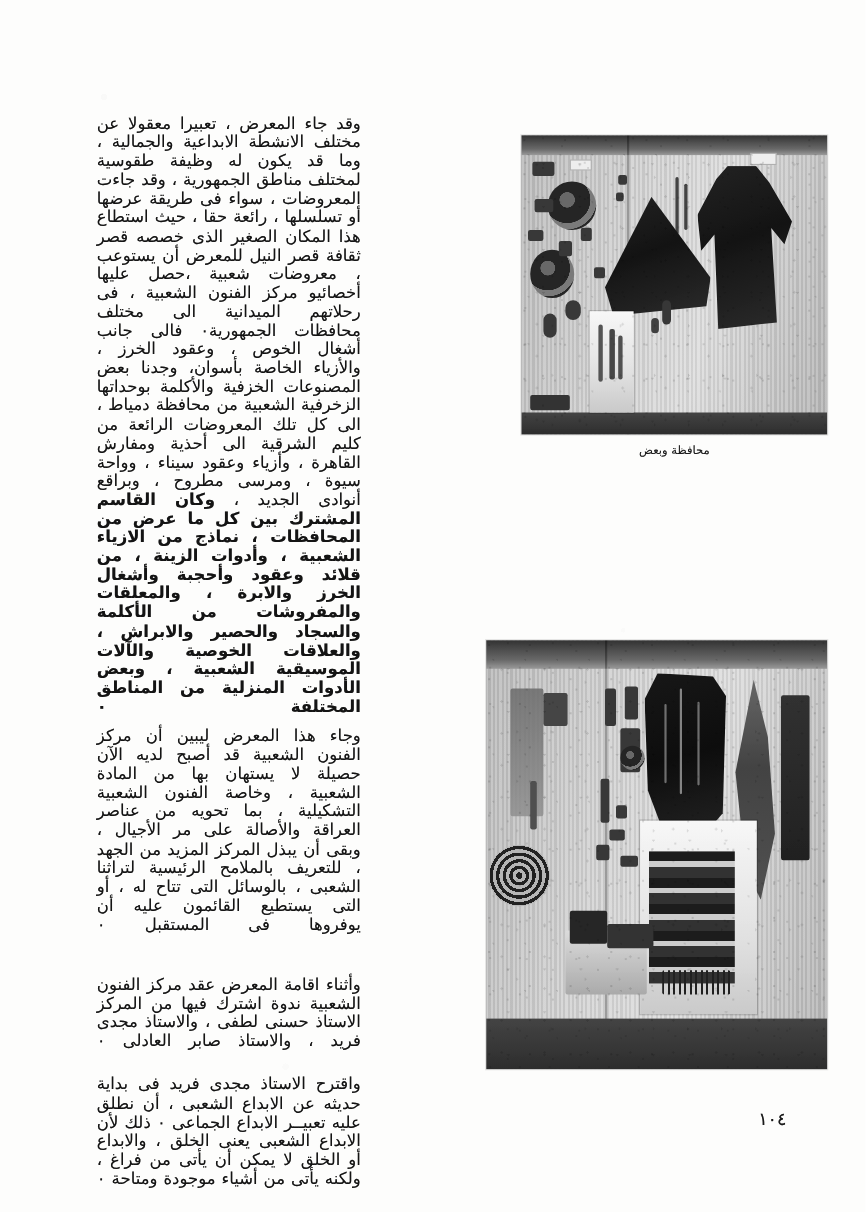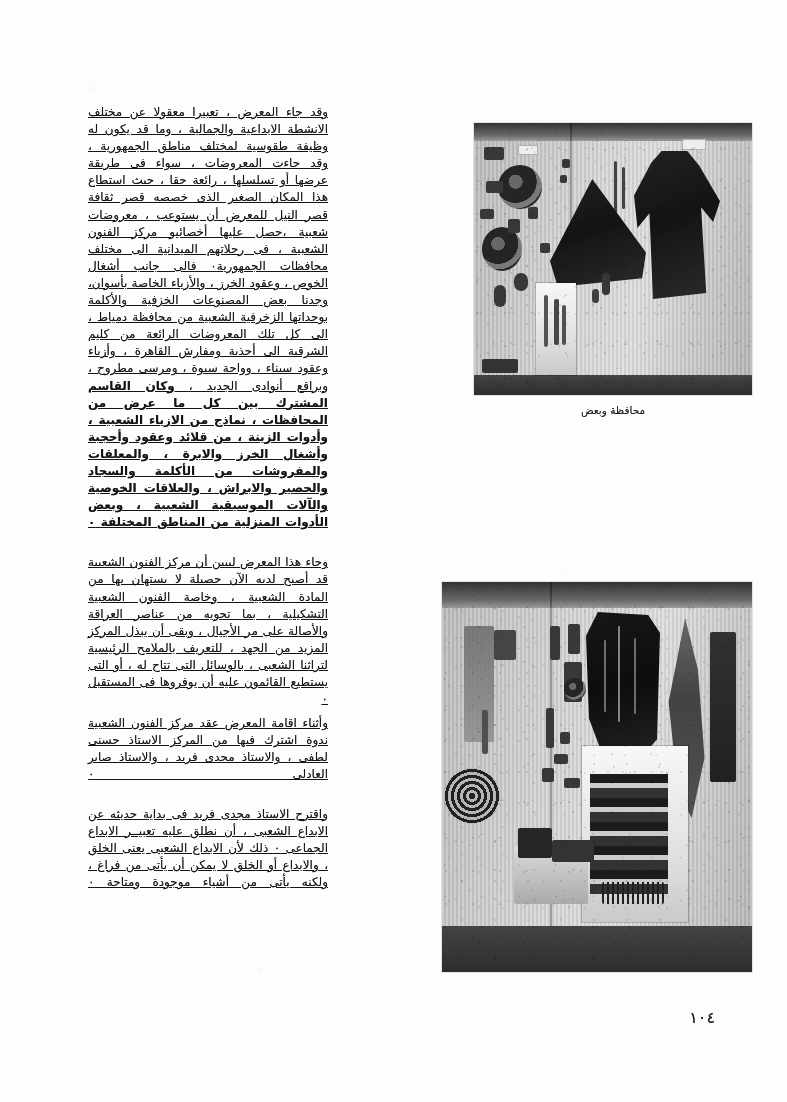--- a/index.html
+++ b/index.html
@@ -30,32 +30,31 @@
     left: 88px;
     top: 104px;
     width: 240px;
     direction: rtl;
     text-align: justify;
     text-align-last: justify;
     color: #141414;
   }
 
   .para {
-    font-size: 12px;
+    font-size: 15px;
     line-height: 17.1px;
     margin: 0 0 0 0;
     letter-spacing: 0px;
     word-spacing: 0.5px;
     text-shadow: 0 0 0.4px rgba(0,0,0,0.45);
-    text-decoration: underline;
   }
 
   .para.gap-1  { margin-top: 0; }
-  .para.gap-2  { margin-top: 23px; }
-  .para.gap-3  { margin-top: 7px; }
+  .para.gap-2  { margin-top: 10px; }
+  .para.gap-3  { margin-top: 38px; }
   .para.gap-4  { margin-top: 22px; }
 
   .para b, .bold-run {
     font-weight: bold;
     letter-spacing: -0.1px;
   }
 
   
   .figure {
     position: absolute;

